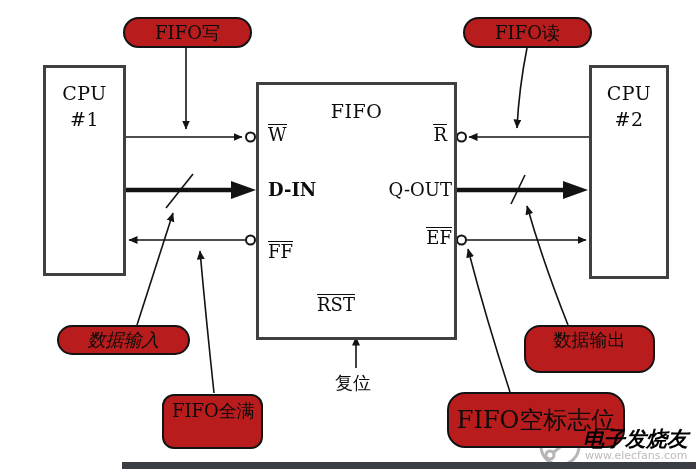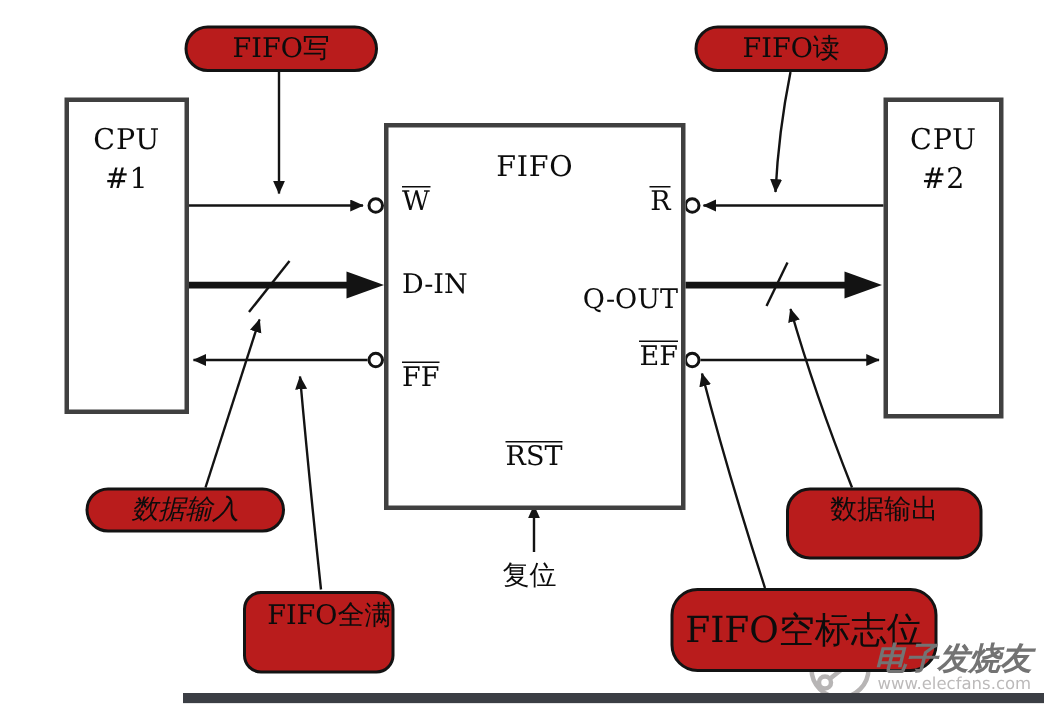--- a/index.html
+++ b/index.html
@@ -21,21 +21,21 @@
   }
   .lbl { position:absolute; font-size:18px; white-space:nowrap; }
   .ovl { display:inline-block; border-top:1.6px solid #0c0c0c; padding-top:1px; line-height:1.05; }
   .alignR { text-align:right; }
   .alignC { text-align:center; }
   svg.wires { position:absolute; left:0; top:0; width:696px; height:469px; }
   svg.wires * { vector-effect:non-scaling-stroke; }
   .bottom-bar { position:absolute; left:122px; top:462px; width:574px; height:7px; background:#3b3e44; }
   .wm-brand {
     position:absolute; left:583px; top:425px; font-size:21px; font-weight:bold;
-    color:#737373; font-family:"DejaVu Sans","Liberation Sans",sans-serif;
+    color:#000000; font-family:"DejaVu Sans","Liberation Sans",sans-serif;
     white-space:nowrap; font-style:italic;
   }
   .wm-url {
     position:absolute; left:585px; top:449px; font-size:11px; color:#bcbaba;
     font-family:"DejaVu Sans","Liberation Sans",sans-serif; white-space:nowrap;
   }
 </style>
 </head>
 <body>
 
@@ -97,41 +97,41 @@
     <div class="bx-line">#2</div>
   </div>
 
   <div class="box" style="left:256px; top:82px; width:201px; height:258px; padding-top:14px;">
     <div class="bx-line">FIFO</div>
   </div>
 
   <div class="lbl" style="left:268px; top:124px;">
     <span class="ovl">W</span>
   </div>
-  <div class="lbl" style="left:268px; top:179px;">D-IN</div>
+  <div class="lbl" style="left:268px; top:179px;font-weight:bold;">D-IN</div>
   <div class="lbl" style="left:268px; top:241px;">
     <span class="ovl">FF</span>
   </div>
   <div class="lbl alignR" style="left:390px; top:124px; width:57px;">
     <span class="ovl">R</span>
   </div>
-  <div class="lbl alignR" style="left:378px; top:179px; width:74px;margin-top:10px;">Q-OUT</div>
+  <div class="lbl alignR" style="left:378px; top:179px; width:74px;">Q-OUT</div>
   <div class="lbl alignR" style="left:412px; top:227px; width:40px;">
     <span class="ovl">EF</span>
   </div>
-  <div class="lbl alignC" style="left:328px; top:294px; width:56px;">
+  <div class="lbl alignC" style="left:308px; top:294px; width:56px;">
     <span class="ovl">RST</span>
   </div>
 
   <div class="pill" style="left:123px; top:17px; width:129px; height:31px; line-height:27px;">FIFO写</div>
   <div class="pill" style="left:463px; top:17px; width:129px; height:31px; line-height:27px;">FIFO读</div>
   <div class="pill" style="left:57px; top:325px; width:133px; height:30px; line-height:26px;font-style:italic;">数据输入</div>
   <div class="pill" style="left:524px; top:325px; width:131px; height:48px; line-height:26px;">数据输出</div>
 
-  <div class="pill" style="left:162px; top:394px; width:101px; height:55px; border-radius:12px; text-align:right; padding:3px 0 0 8px; line-height:1.35;">
+  <div class="pill" style="left:162px; top:394px; width:101px; height:55px; border-radius:12px; text-align:left; padding:3px 0 0 8px; line-height:1.35;">
     <div>FIFO全满</div>
   </div>
 
   <div class="pill" style="left:447px; top:392px; width:178px; height:56px; border-radius:18px; line-height:52px; font-size:24px;">FIFO空标志位</div>
 
   <div class="lbl alignC" style="left:328px; top:371px; width:50px;">复位</div>
 
   <div class="wm-brand">电子发烧友</div>
   <div class="wm-url">www.elecfans.com</div>
 

